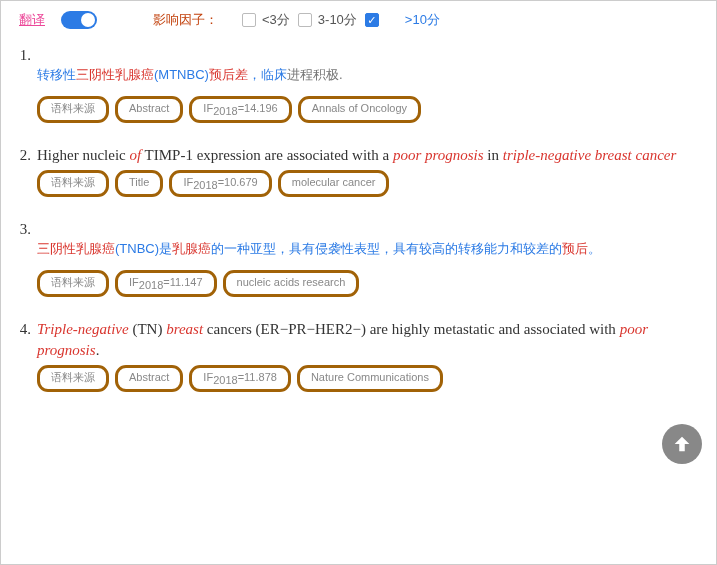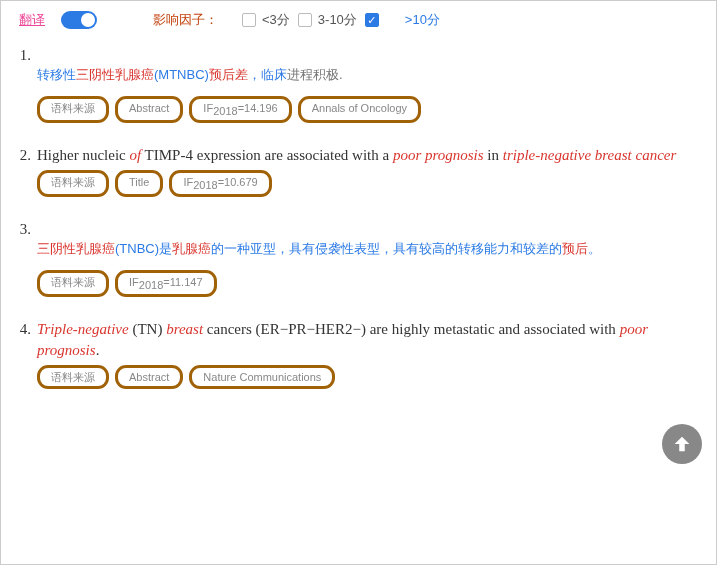--- a/index.html
+++ b/index.html
@@ -96,45 +96,48 @@
           <span class="tag">语料来源</span>
           <span class="tag">Abstract</span>
           <span class="tag">IF<sub>2018</sub>=14.196</span>
           <span class="tag">Annals of Oncology</span>
         </div>
       </div>
     </div>
     <div class="item">
       <div class="num">2.</div>
       <div class="body">
-        <div class="entext"><span>Higher nucleic </span><span class="red">of</span><span> TIMP-4 expression are associated with a </span><span class="red">poor prognosis</span><span> in </span><span class="red">triple-negative breast cancer</span></div>
+        <div class="entext"><span>Higher nucleic </span><span class="red">of</span><span> TIMP-1 expression are associated with a </span><span class="red">poor prognosis</span><span> in </span><span class="red">triple-negative breast cancer</span></div>
         <div class="tags">
           <span class="tag">语料来源</span>
           <span class="tag">Title</span>
           <span class="tag">IF<sub>2018</sub>=10.679</span>
+          <span class="tag">molecular cancer</span>
         </div>
       </div>
     </div>
     <div class="item">
       <div class="num">3.</div>
       <div class="body">
         <div class="cntext"><span class="red2">三阴性乳腺癌</span><span>(TNBC)是</span><span class="red2">乳腺癌</span><span>的一种亚型，具有侵袭性表型，具有较高的转移能力和较差的</span><span class="red2">预后</span><span>。</span></div>
         <div class="tags">
           <span class="tag">语料来源</span>
           <span class="tag">IF<sub>2018</sub>=11.147</span>
+          <span class="tag">nucleic acids research</span>
         </div>
       </div>
     </div>
     <div class="item">
       <div class="num">4.</div>
       <div class="body">
         <div class="entext"><span class="red">Triple-negative</span><span> (TN) </span><span class="red">breast</span><span> cancers (ER−PR−HER2−) are highly metastatic and associated with </span><span class="red">poor prognosis</span><span>.</span></div>
         <div class="tags">
           <span class="tag">语料来源</span>
           <span class="tag">Abstract</span>
+          <span class="tag">IF<sub>2018</sub>=11.878</span>
           <span class="tag">Nature Communications</span>
         </div>
       </div>
     </div>
   </div>
 
 <div class="scrolltop">
   <svg viewBox="0 0 24 24">
       <path d="M12 4l-8 8h5v8h6v-8h5z"></path>
     </svg>

